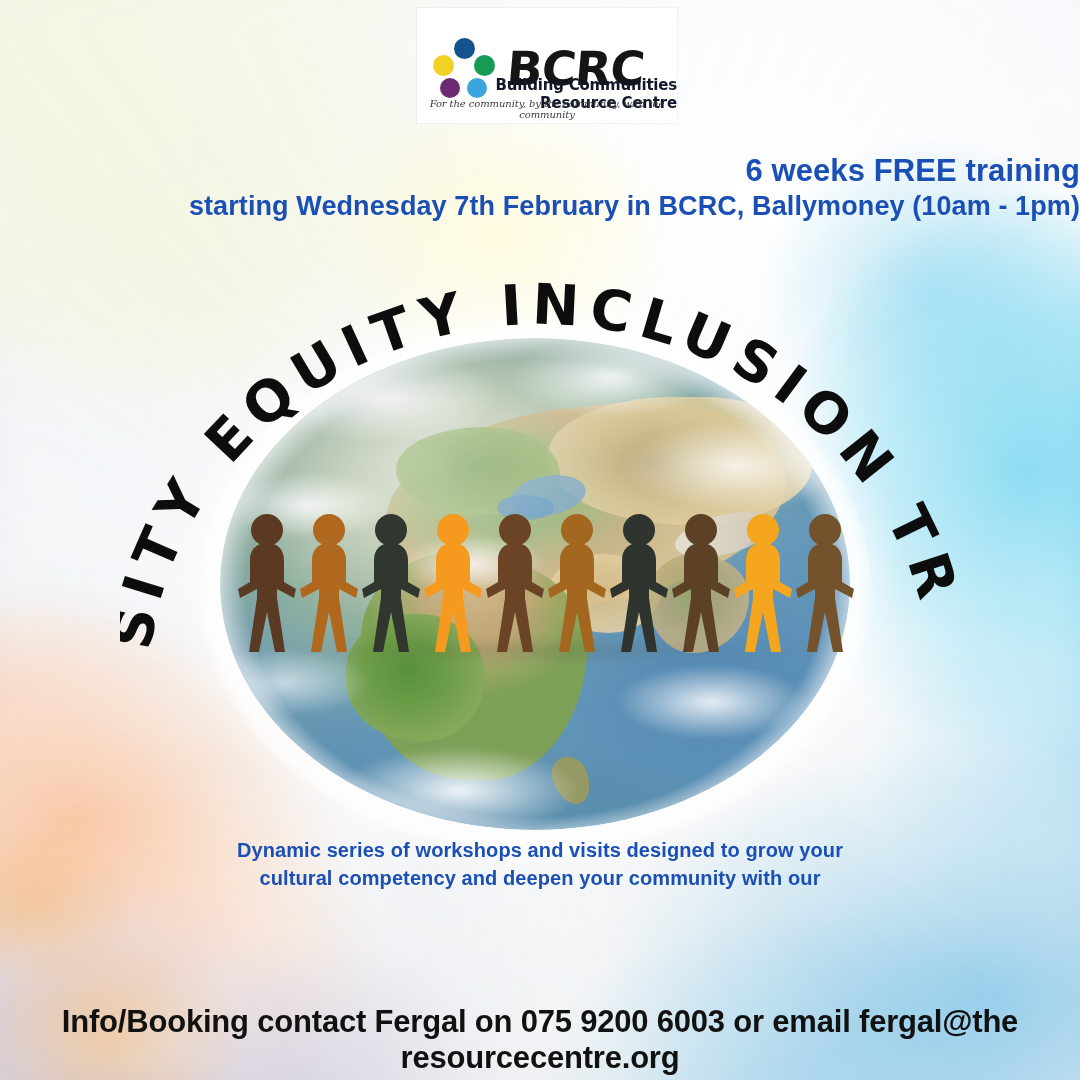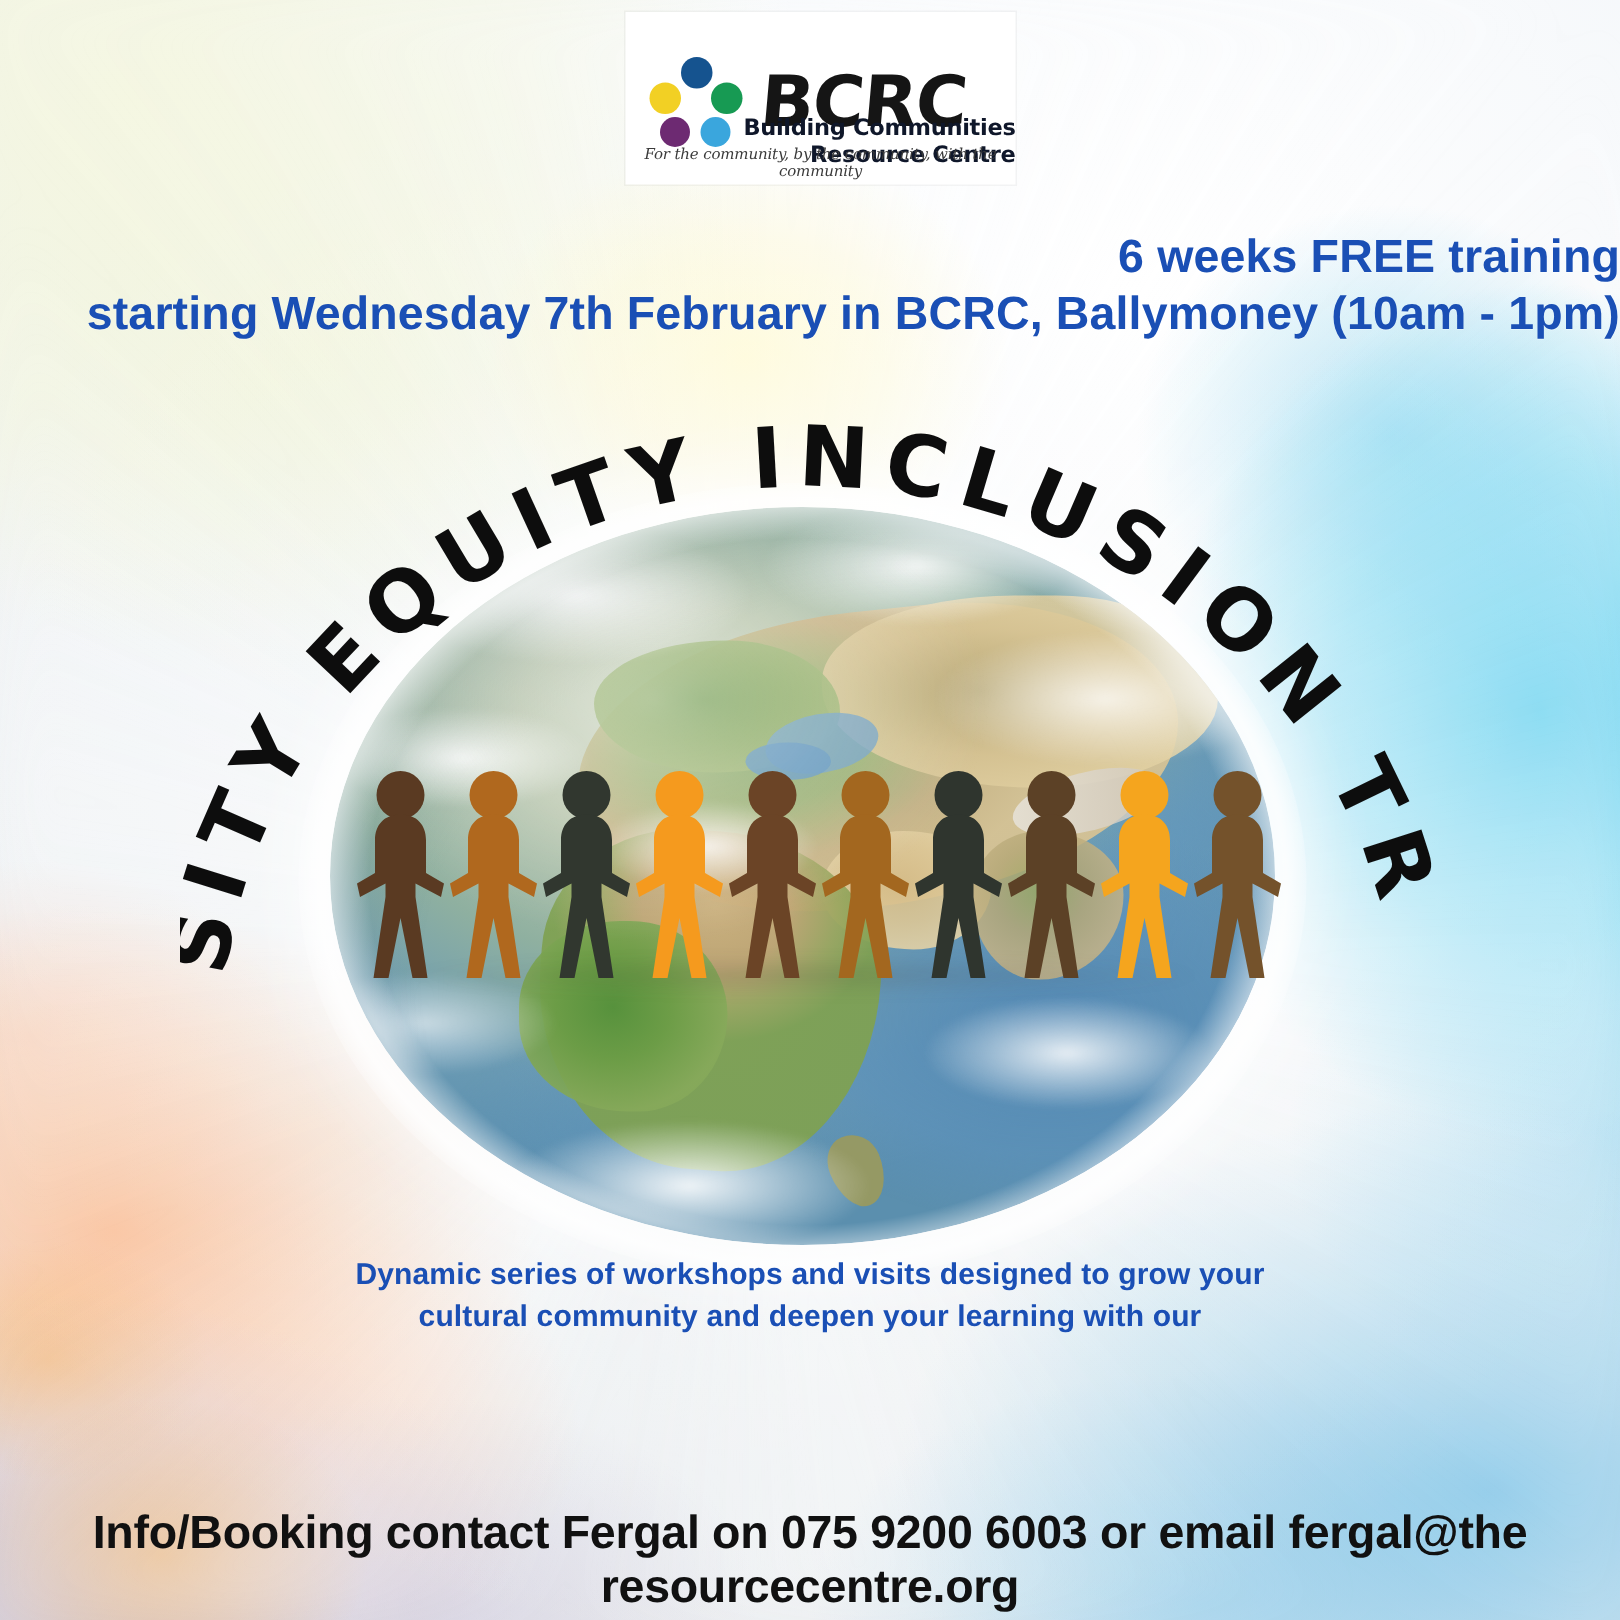--- a/index.html
+++ b/index.html
@@ -107,21 +107,21 @@
     font-size:10px;font-style:italic;color:#3a3a3a;letter-spacing:-.1px;
   }
 
   
   .headline{
     position:absolute;left:0;right:0;top:152px;text-align:right;
     color:#1a4fb5;font-weight:700;line-height:1.22;
     text-shadow:0 1px 0 rgba(255,255,255,.35);
   }
   .headline .l1{font-size:31px;display:block;letter-spacing:.1px;}
-  .headline .l2{font-size:31px;display:block;letter-spacing:.1px;padding-left:15px;}
+  .headline .l2{font-size:27px;display:block;letter-spacing:.1px;padding-left:15px;}
 
   
   .globe-wrap{position:absolute;left:215px;top:338px;width:640px;height:500px;}
   .globe{
     position:absolute;left:5px;top:0;width:630px;height:492px;border-radius:50%;
     overflow:hidden;
     box-shadow:0 0 46px 22px rgba(255,255,255,.68);
   }
   .g-ocean{
     position:absolute;inset:0;border-radius:50%;
@@ -403,18 +403,18 @@
           <g fill="#74522b">
             <circle cx="31" cy="18" r="16"></circle>
             <path d="M31 31c-11 0-17 7-17 17v22l-12 7 2 9 17-9v9l-8 54h10l8-40 8 40h10l-8-54v-9l17 9 2-9-12-7V48c0-10-6-17-17-17z"></path>
           </g>
         </svg>
       </div>
     </div>
 
   <div class="body-copy">
     <span>Dynamic series of workshops and visits designed to grow your</span>
-    <span>cultural community and deepen your learning with our</span>
+    <span>cultural competency and deepen your community with our</span>
   </div>
 
   <div class="footer">Info/Booking contact Fergal on 075 9200 6003 or email fergal@the resourcecentre.org</div>
 
 </div>
 
 </body></html>

